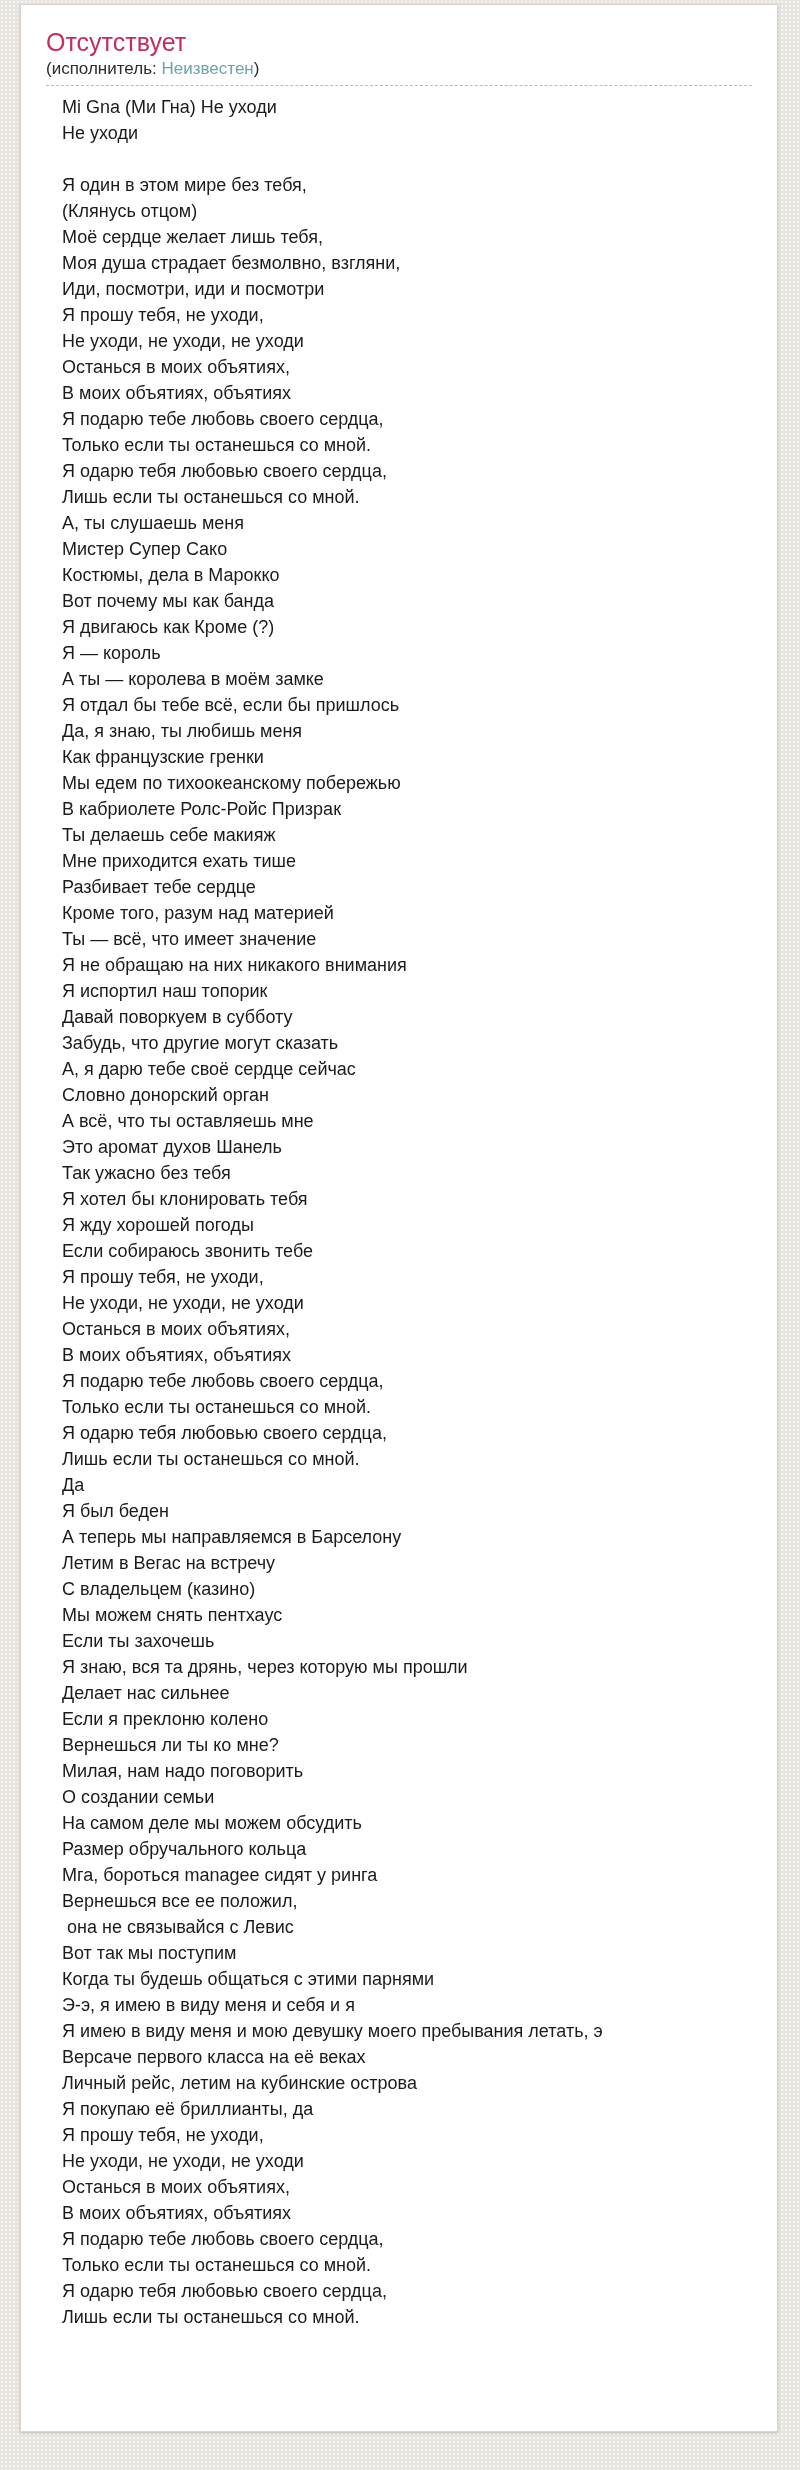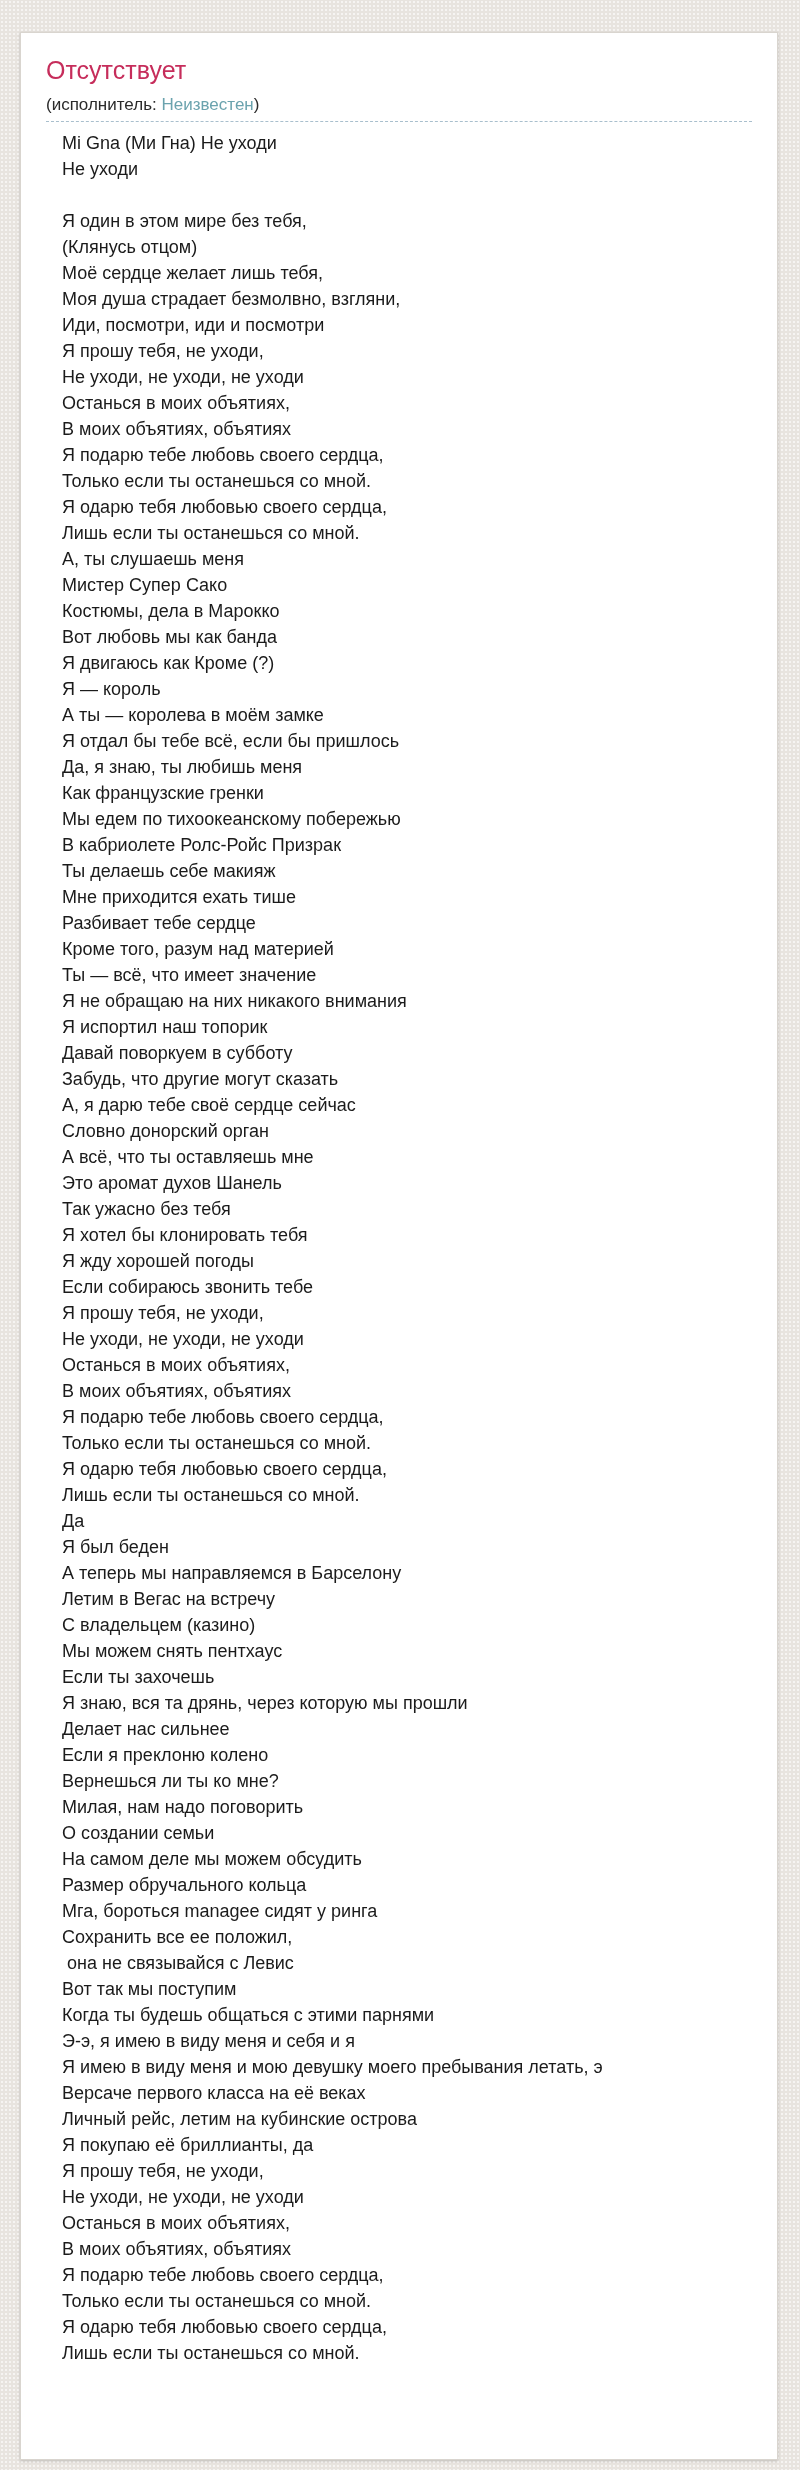--- a/index.html
+++ b/index.html
@@ -10,40 +10,40 @@
   body {
     font-family: "Liberation Sans", "DejaVu Sans", sans-serif;
     background-color: #e8e4df;
     background-image: radial-gradient(rgba(255,255,255,0.6) 1px, rgba(0,0,0,0) 1px);
     background-size: 4px 4px;
     overflow: hidden;
   }
   .card {
     position: absolute;
     left: 20px;
-    top: 32px;
+    top: 4px;
     width: 758px;
     min-height: 2428px;
     background: #ffffff;
     border: 1px solid #d9d5cf;
     box-shadow: 0 1px 3px rgba(0,0,0,0.18);
     padding: 24px 25px 32px 25px;
   }
   .header {
     border-bottom: 1px dashed #a9bfcd;
     padding-bottom: 6px;
   }
   .title {
     font-size: 25px;
     font-weight: normal;
     color: #c62d5b;
     line-height: 1.05;
   }
   .subtitle {
-    margin-top: 12px;
+    margin-top: 4px;
     font-size: 17px;
     color: #2b2b2b;
     line-height: 20px;
   }
   .artist-link {
     color: #6ba3ae;
     text-decoration: none;
     cursor: pointer;
   }
   .lyrics {
@@ -79,21 +79,21 @@
       <div class="lyric-line">Не уходи, не уходи, не уходи</div>
       <div class="lyric-line">Останься в моих объятиях,</div>
       <div class="lyric-line">В моих объятиях, объятиях</div>
       <div class="lyric-line">Я подарю тебе любовь своего сердца,</div>
       <div class="lyric-line">Только если ты останешься со мной.</div>
       <div class="lyric-line">Я одарю тебя любовью своего сердца,</div>
       <div class="lyric-line">Лишь если ты останешься со мной.</div>
       <div class="lyric-line">А, ты слушаешь меня</div>
       <div class="lyric-line">Мистер Супер Сако</div>
       <div class="lyric-line">Костюмы, дела в Марокко</div>
-      <div class="lyric-line">Вот любовь мы как банда</div>
+      <div class="lyric-line">Вот почему мы как банда</div>
       <div class="lyric-line">Я двигаюсь как Кроме (?)</div>
       <div class="lyric-line">Я — король</div>
       <div class="lyric-line">А ты — королева в моём замке</div>
       <div class="lyric-line">Я отдал бы тебе всё, если бы пришлось</div>
       <div class="lyric-line">Да, я знаю, ты любишь меня</div>
       <div class="lyric-line">Как французские гренки</div>
       <div class="lyric-line">Мы едем по тихоокеанскому побережью</div>
       <div class="lyric-line">В кабриолете Ролс-Ройс Призрак</div>
       <div class="lyric-line">Ты делаешь себе макияж</div>
       <div class="lyric-line">Мне приходится ехать тише</div>
@@ -129,21 +129,21 @@
       <div class="lyric-line">Если ты захочешь</div>
       <div class="lyric-line">Я знаю, вся та дрянь, через которую мы прошли</div>
       <div class="lyric-line">Делает нас сильнее</div>
       <div class="lyric-line">Если я преклоню колено</div>
       <div class="lyric-line">Вернешься ли ты ко мне?</div>
       <div class="lyric-line">Милая, нам надо поговорить</div>
       <div class="lyric-line">О создании семьи</div>
       <div class="lyric-line">На самом деле мы можем обсудить</div>
       <div class="lyric-line">Размер обручального кольца</div>
       <div class="lyric-line">Мга, бороться managee сидят у ринга</div>
-      <div class="lyric-line">Сохранить все ее положил,</div>
+      <div class="lyric-line">Вернешься все ее положил,</div>
       <div class="lyric-line"> она не связывайся с Левис</div>
       <div class="lyric-line">Вот так мы поступим</div>
       <div class="lyric-line">Когда ты будешь общаться с этими парнями</div>
       <div class="lyric-line">Э-э, я имею в виду меня и себя и я</div>
       <div class="lyric-line">Я имею в виду меня и мою девушку моего пребывания летать, э</div>
       <div class="lyric-line">Версаче первого класса на её веках</div>
       <div class="lyric-line">Личный рейс, летим на кубинские острова</div>
       <div class="lyric-line">Я покупаю её бриллианты, да</div>
       <div class="lyric-line">Я прошу тебя, не уходи,</div>
       <div class="lyric-line">Не уходи, не уходи, не уходи</div>

